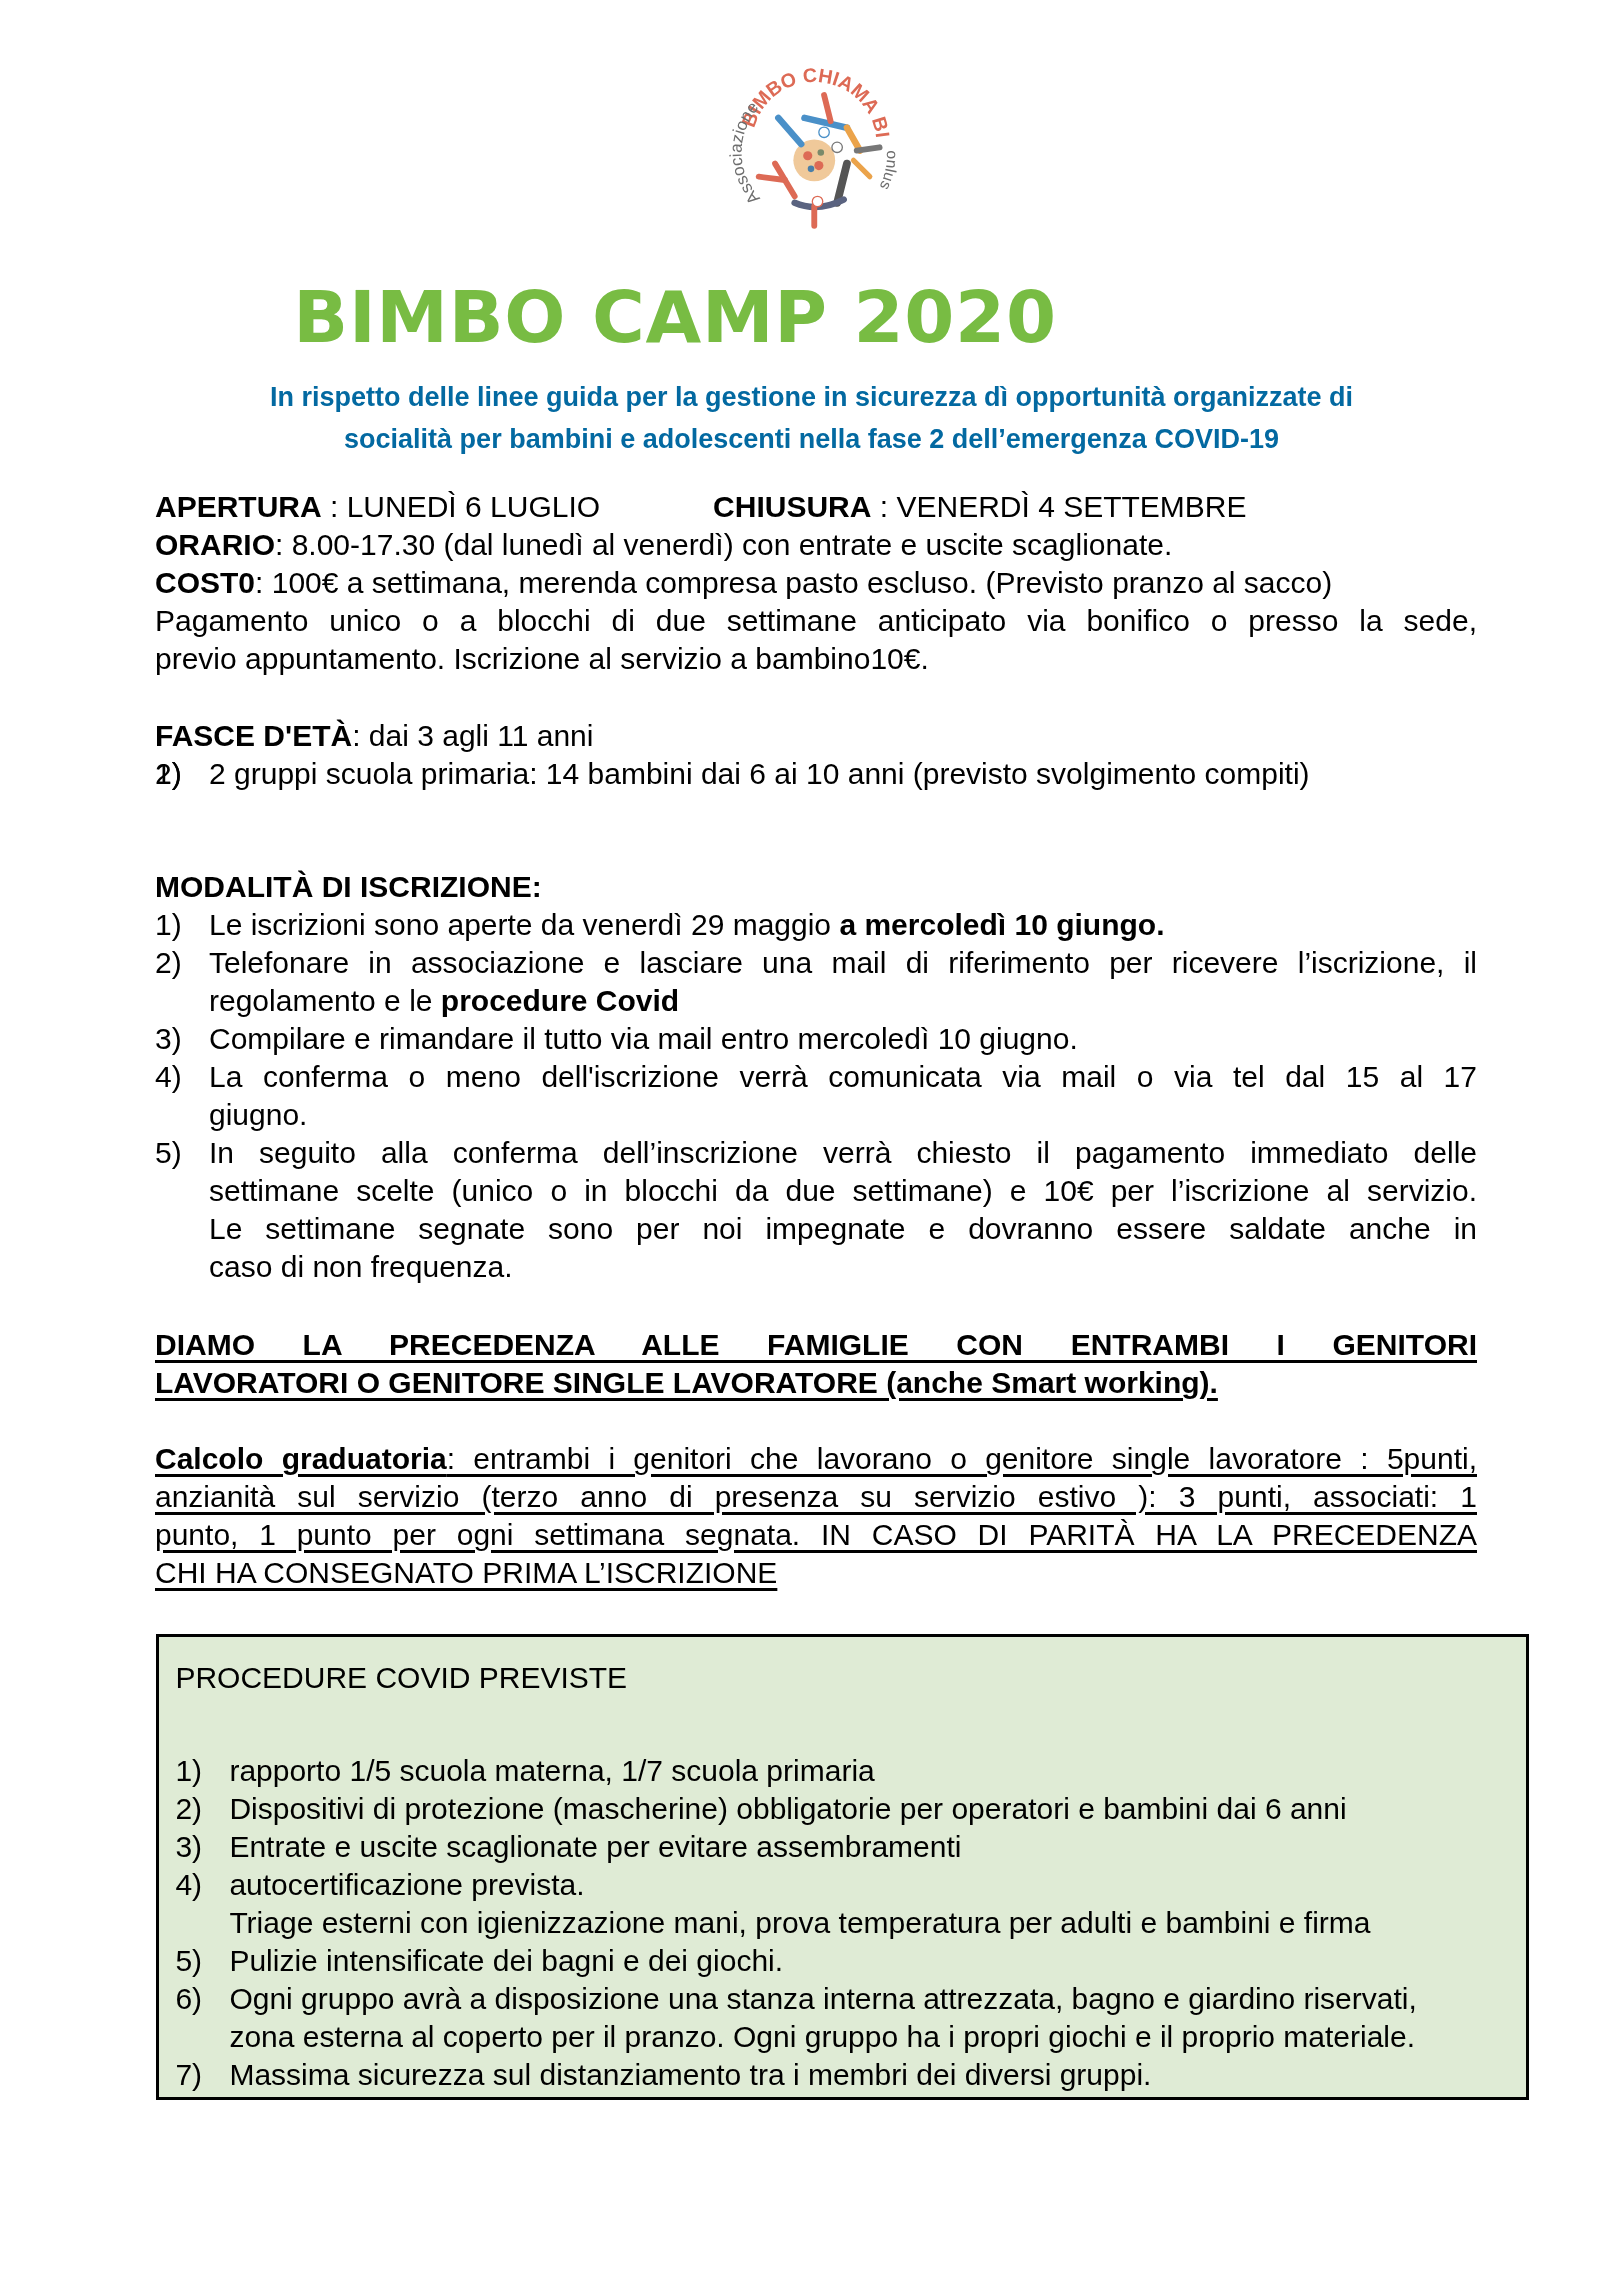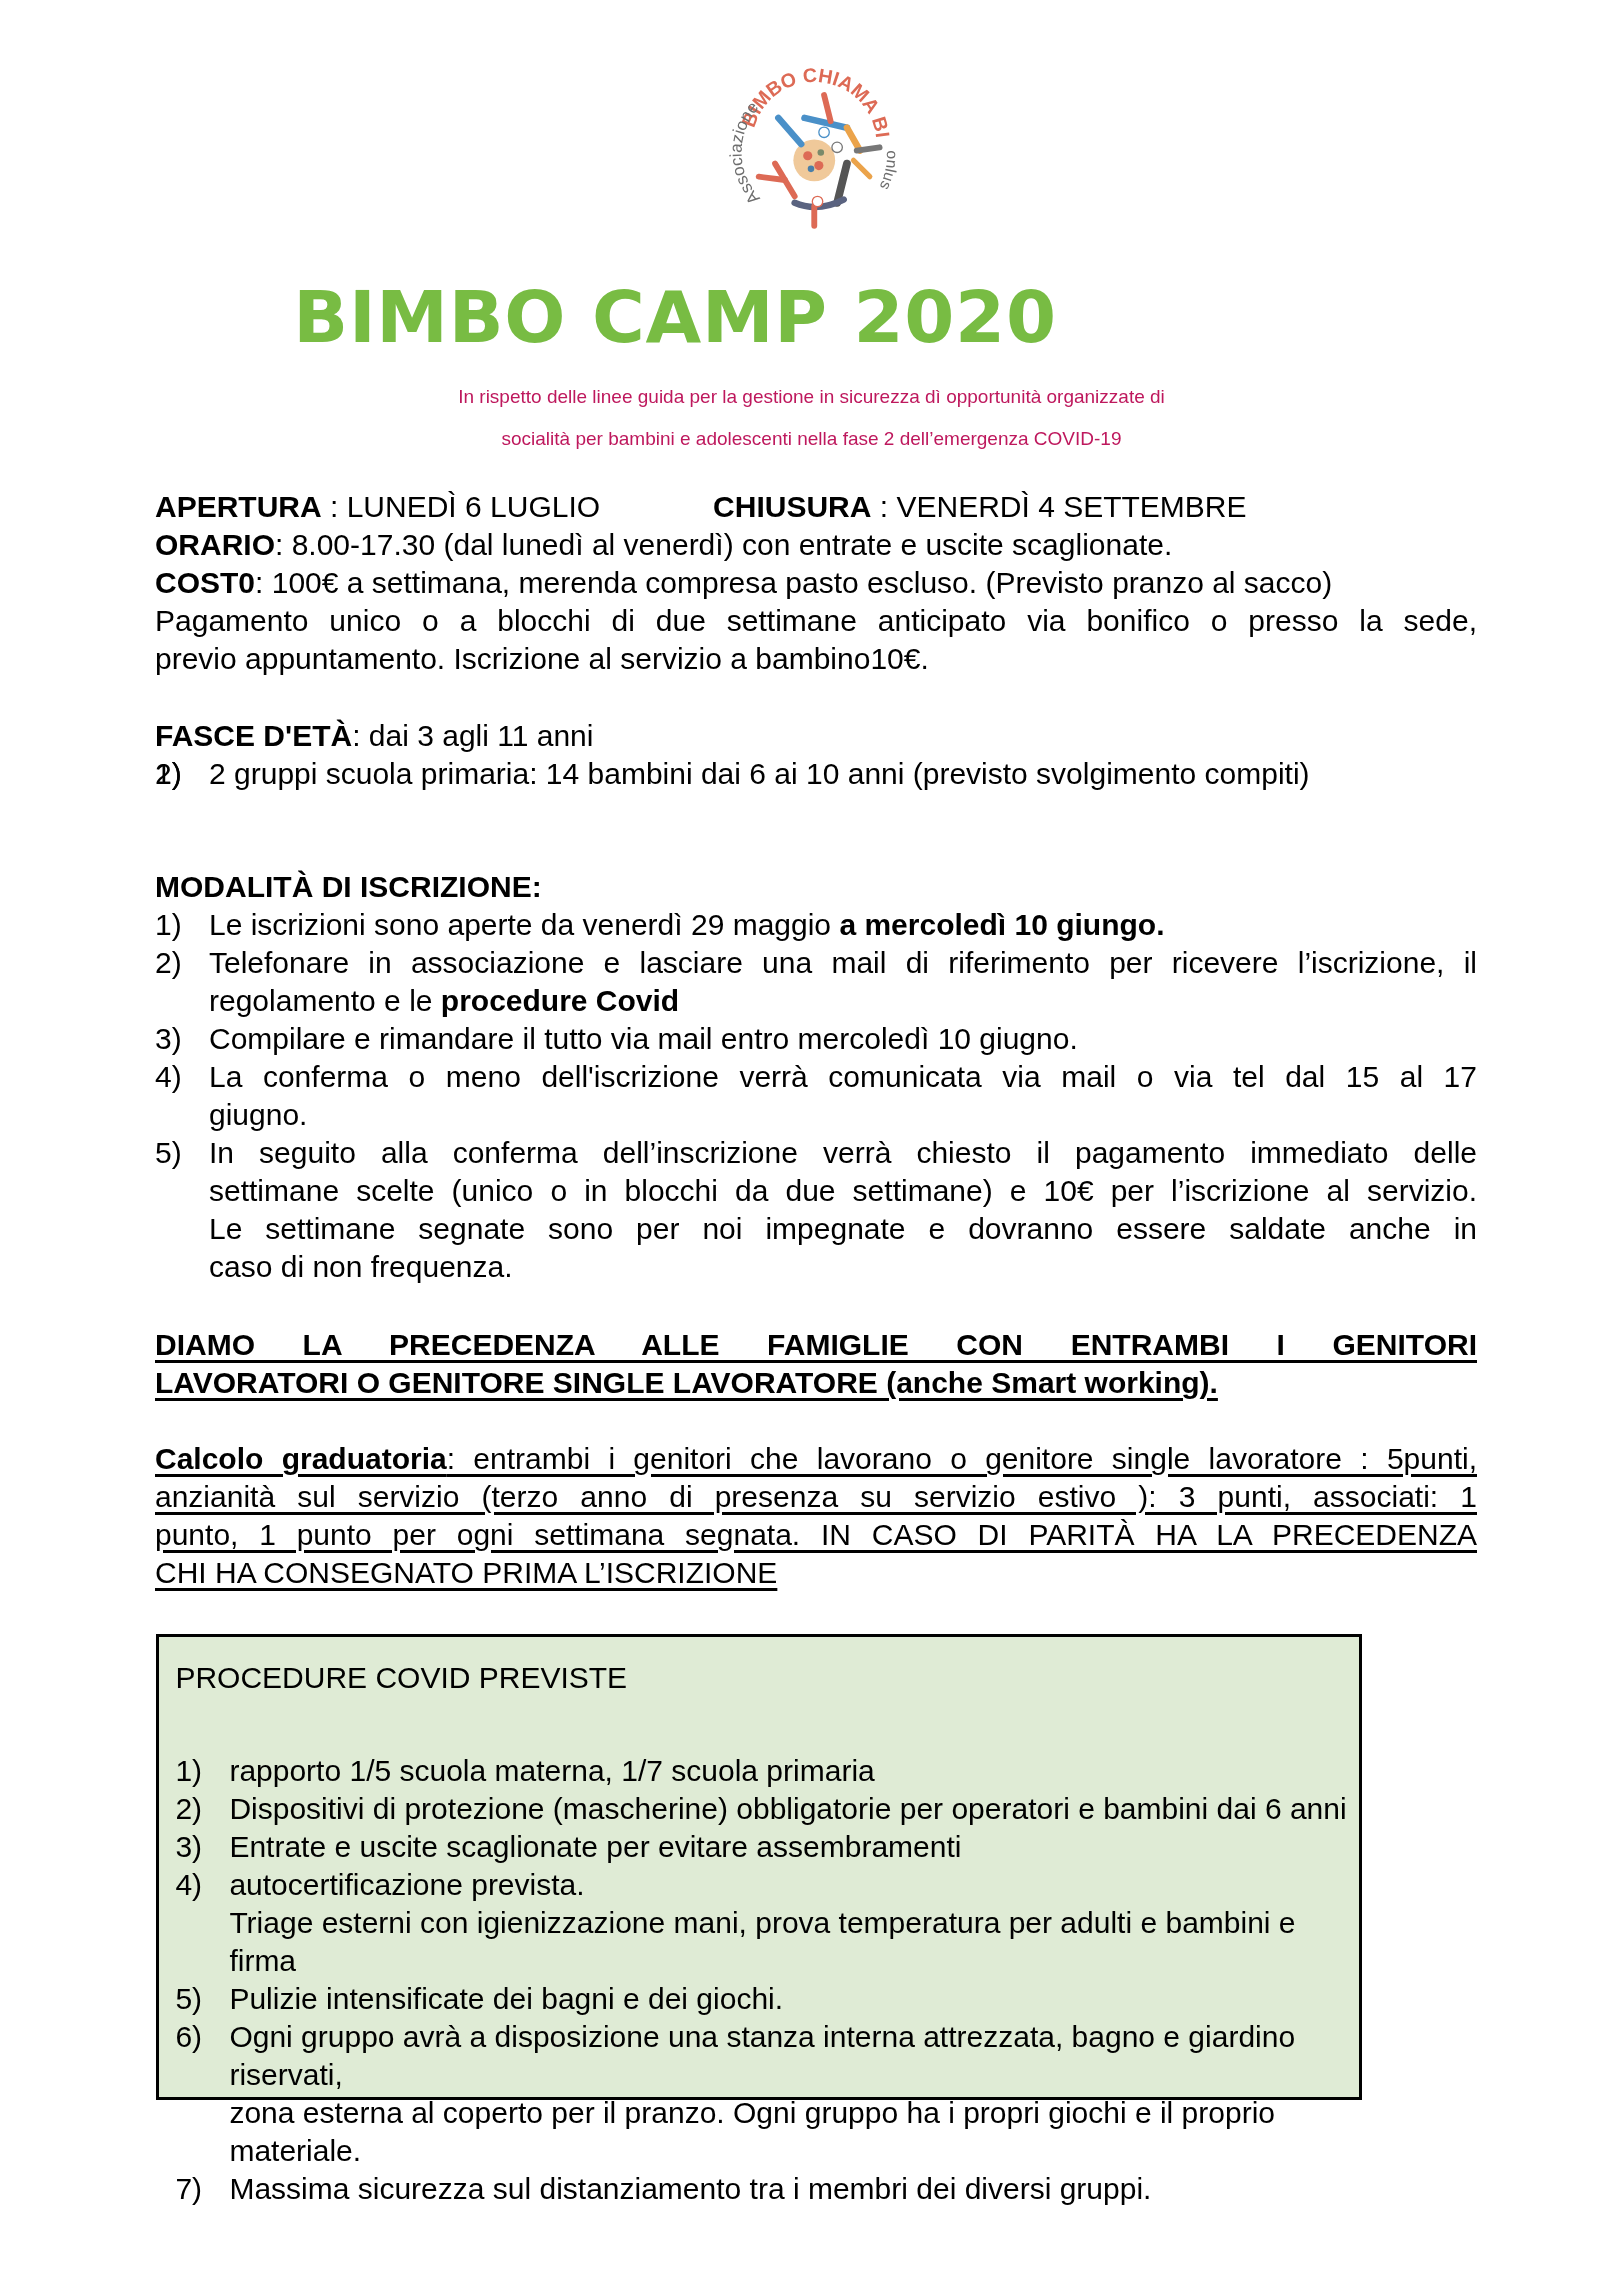--- a/index.html
+++ b/index.html
@@ -3,31 +3,31 @@
 <meta charset="utf-8">
 <style>
   html, body { margin:0; padding:0; background:#ffffff; }
   body { width:1623px; height:2295px; position:relative; overflow:hidden;
          font-family:"Liberation Sans", sans-serif; color:#000; }
   .logo { position:absolute; left:713px; top:46px; width:196px; height:183px; }
   .title { position:absolute; left:0; width:1350px; top:275px; text-align:center;
            font-family:"DejaVu Sans", sans-serif; font-weight:bold; font-size:72px;
            color:#78bc43; letter-spacing:0.7px; }
   .subtitle { position:absolute; left:131px; width:1361px; top:376px; text-align:center;
-              font-weight:normal; font-size:19px; line-height:42px; color:#be185d; }
+              font-weight:bold; font-size:27px; line-height:42px; color:#0369a1; }
   .body-text { position:absolute; left:155px; width:1322px; font-size:30px; line-height:38px; }
   .row { display:block; white-space:nowrap; }
   .justify { text-align:justify; text-align-last:justify; white-space:normal; }
   .b { font-weight:bold; }
   .u { text-decoration:underline; text-decoration-thickness:2.6px; text-underline-offset:5.2px; }
   .gap { display:inline-block; width:115px; }
   ol.list { list-style:none; margin:0; padding:0; }
   ol.list li { position:relative; padding-left:54px; }
   ol.list li .num { position:absolute; left:0; top:0; }
-  .covid-box { position:absolute; left:156px; top:1634px; width:1206px; height:466px;
+  .covid-box { position:absolute; left:156px; top:1634px; width:1373px; height:466px;
                background:#dfebd5; border:3.3px solid #000; box-sizing:border-box;
                font-size:30px; line-height:38px; padding:22px 9.2px 0 16.4px; }
   .covid-box .heading { margin-bottom:55px; }
 </style>
 </head>
 <body>
 
 <div class="logo">
   <svg width="196" height="183" viewBox="0 0 300 280">
     <defs>

